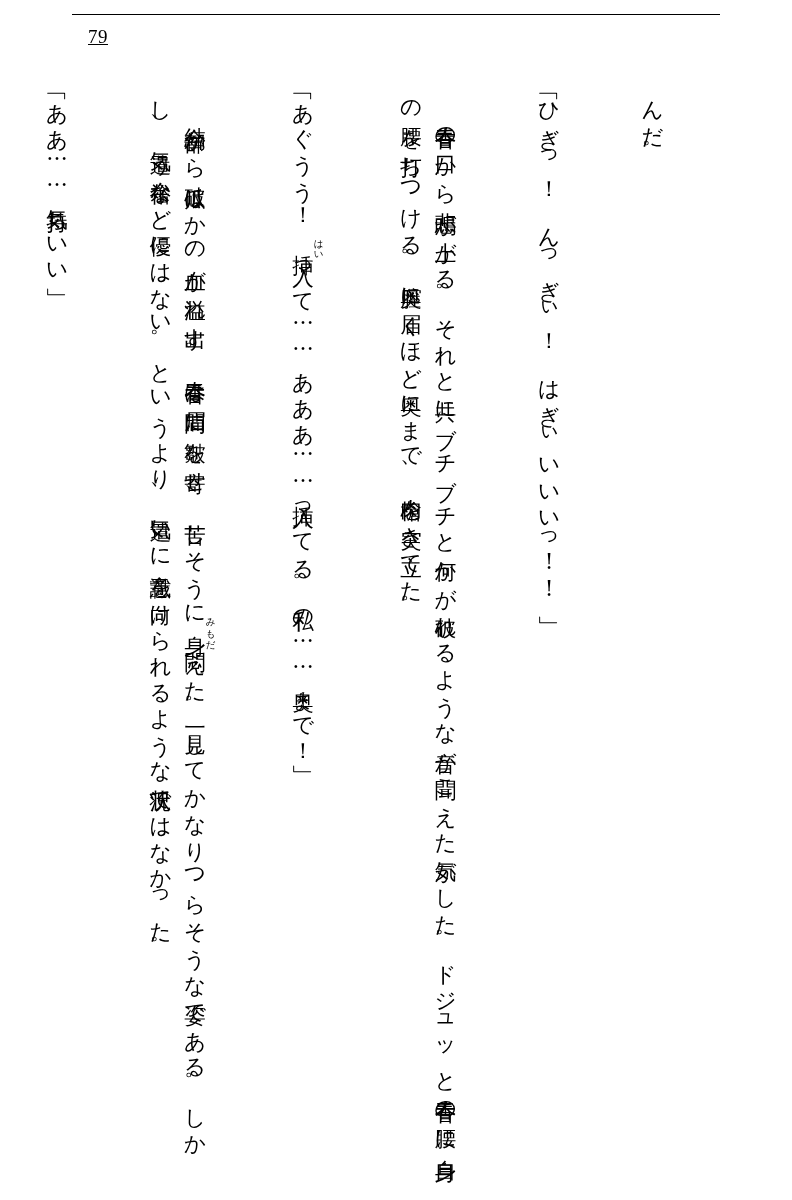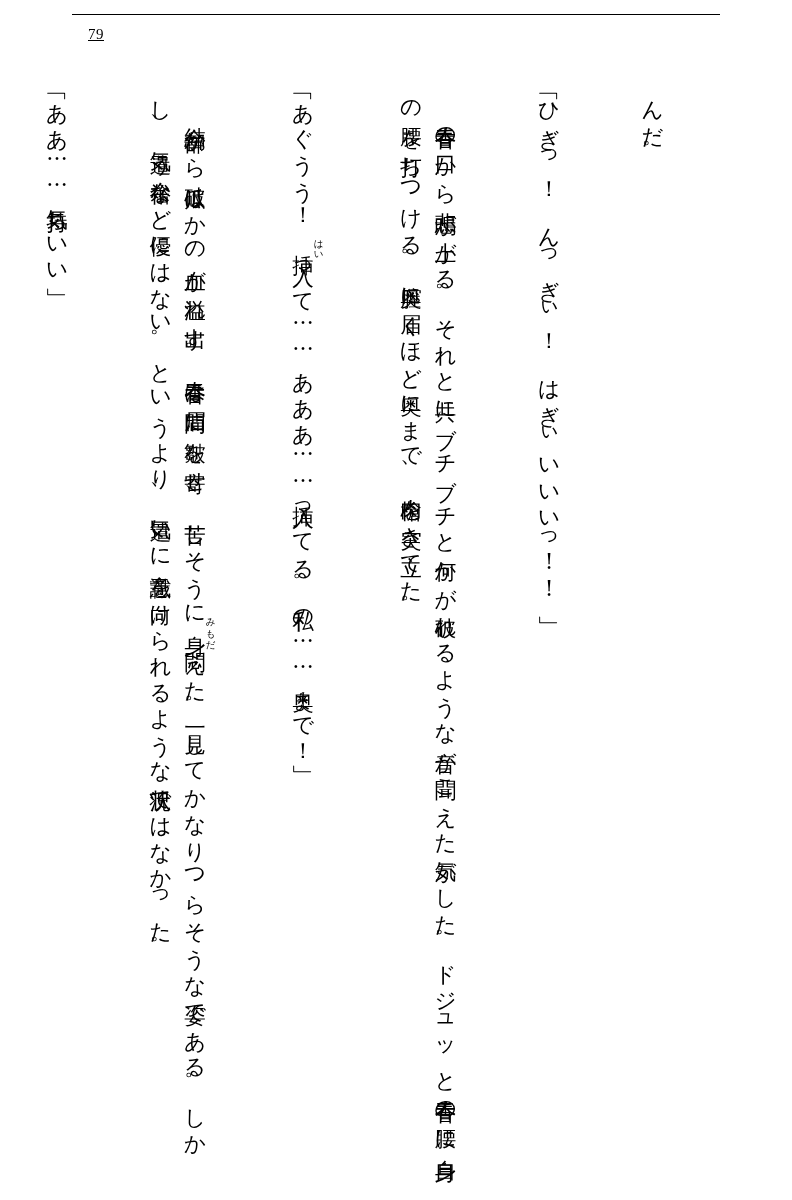--- a/index.html
+++ b/index.html
@@ -26,21 +26,21 @@
     top: 14px;
     left: 72px;
     width: 648px;
     height: 1px;
     background: #000000;
   }
   .page-number {
     position: absolute;
     top: 26px;
     left: 88px;
-    font-size: 15px;
+    font-size: 19px;
     letter-spacing: 0.5px;
     font-family: "Liberation Serif", "DejaVu Serif", serif;
     text-decoration: underline;
   }
   .body-text {
     position: absolute;
     top: 86px;
     left: 54px;
     width: 684px;
     height: 1060px;

